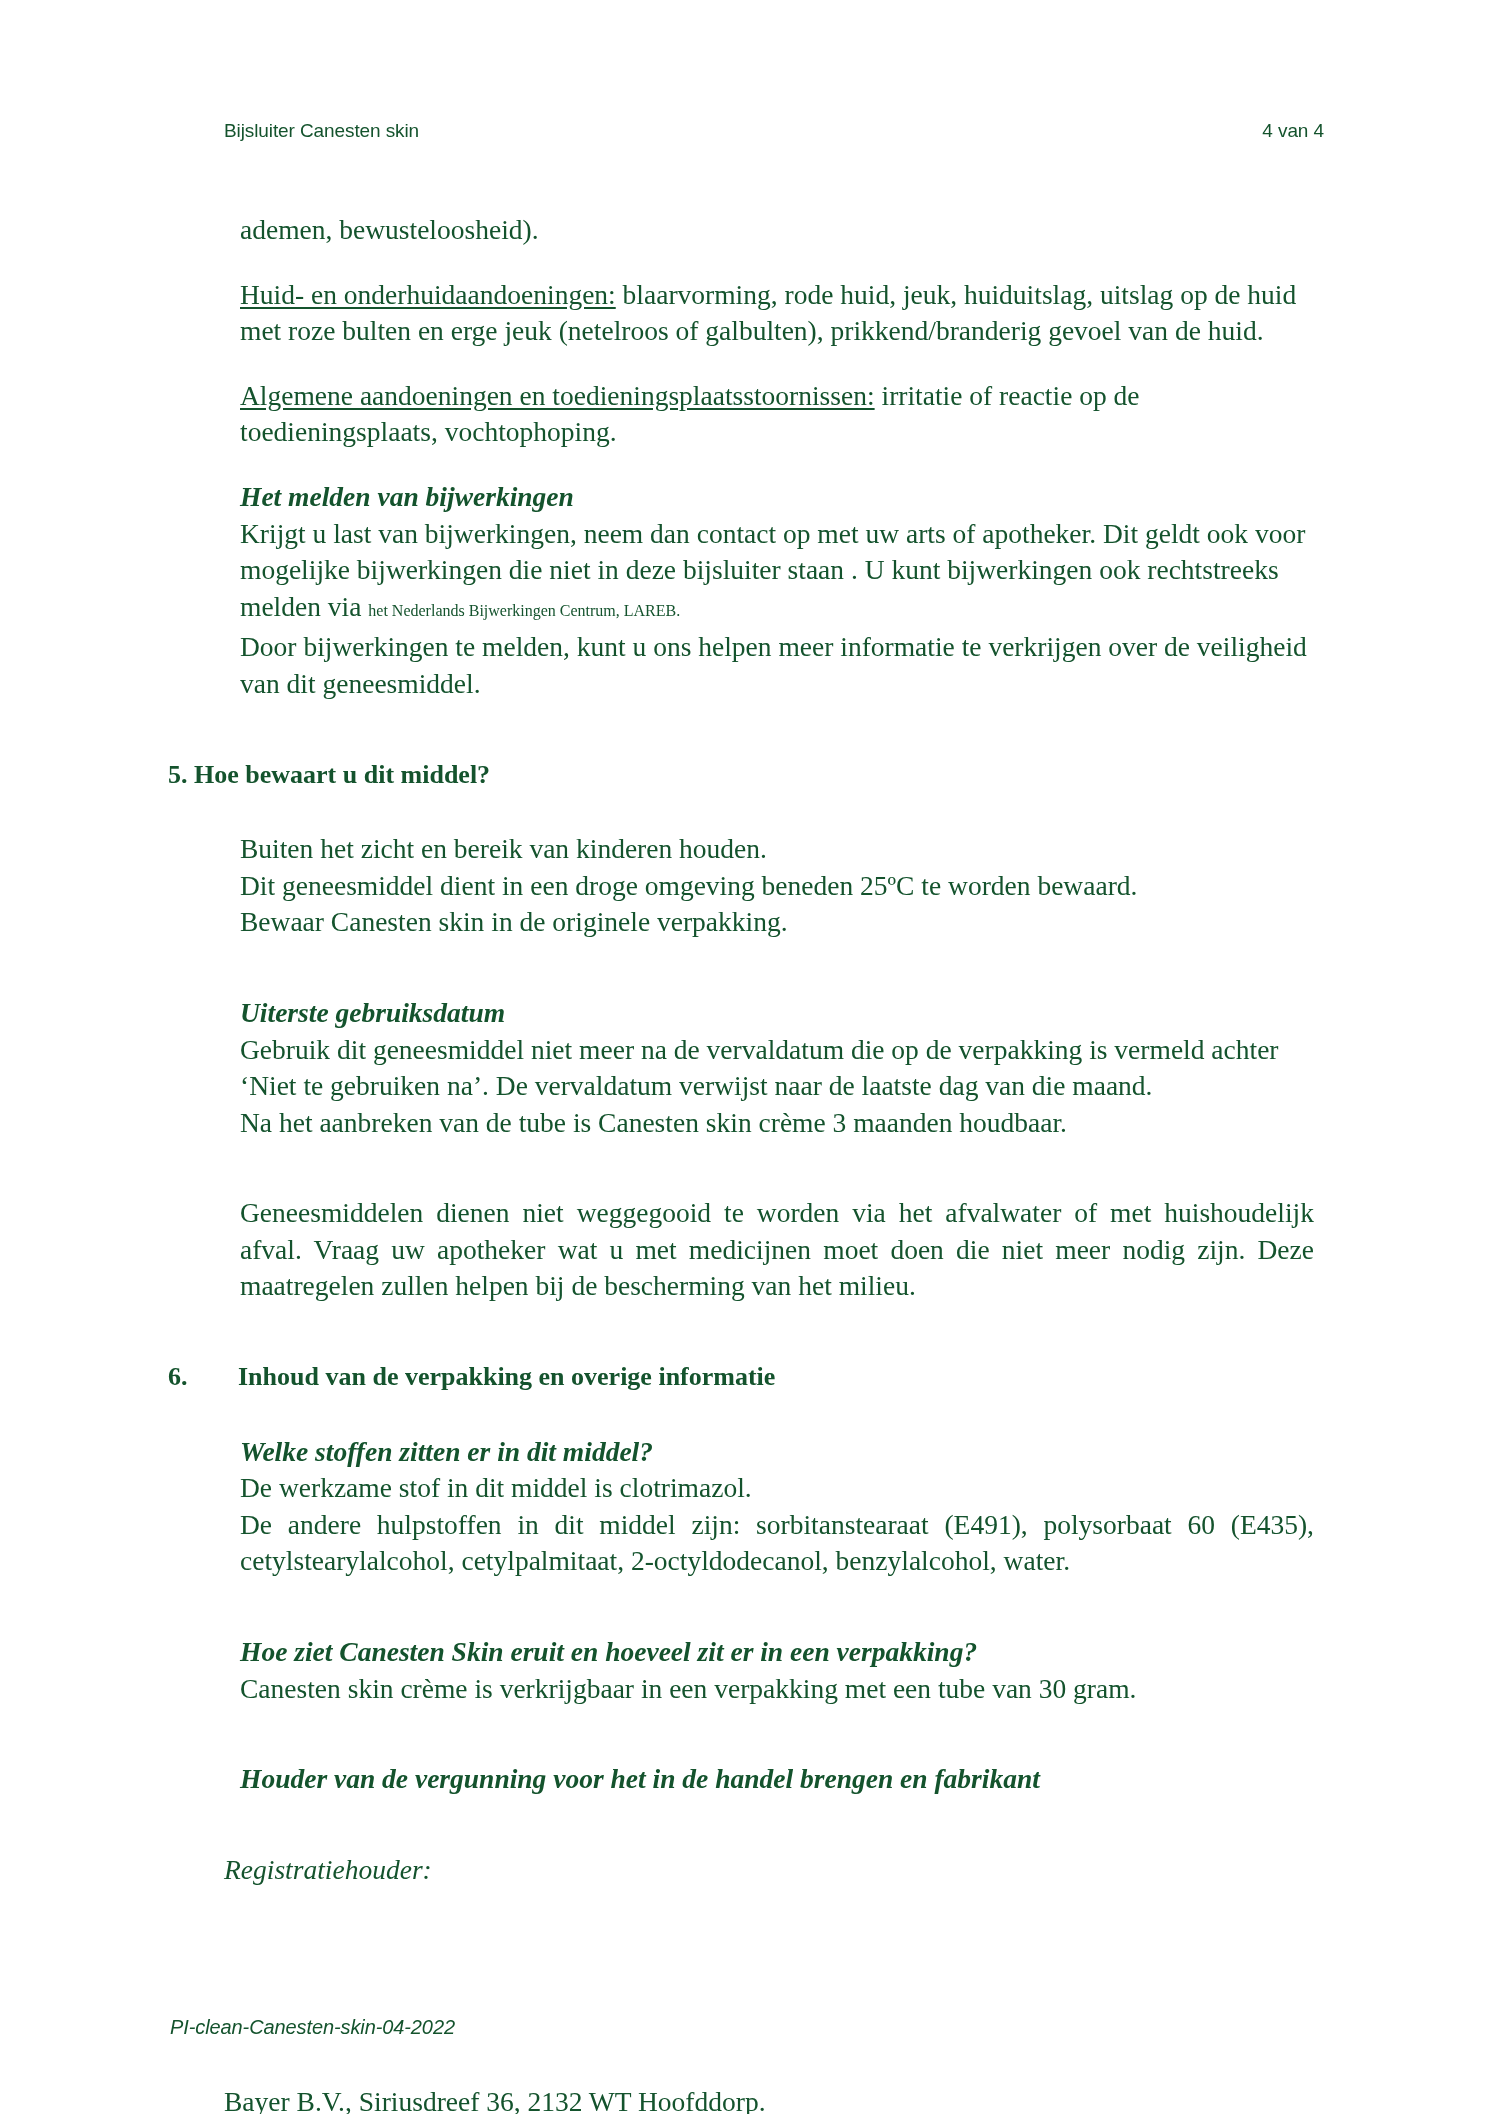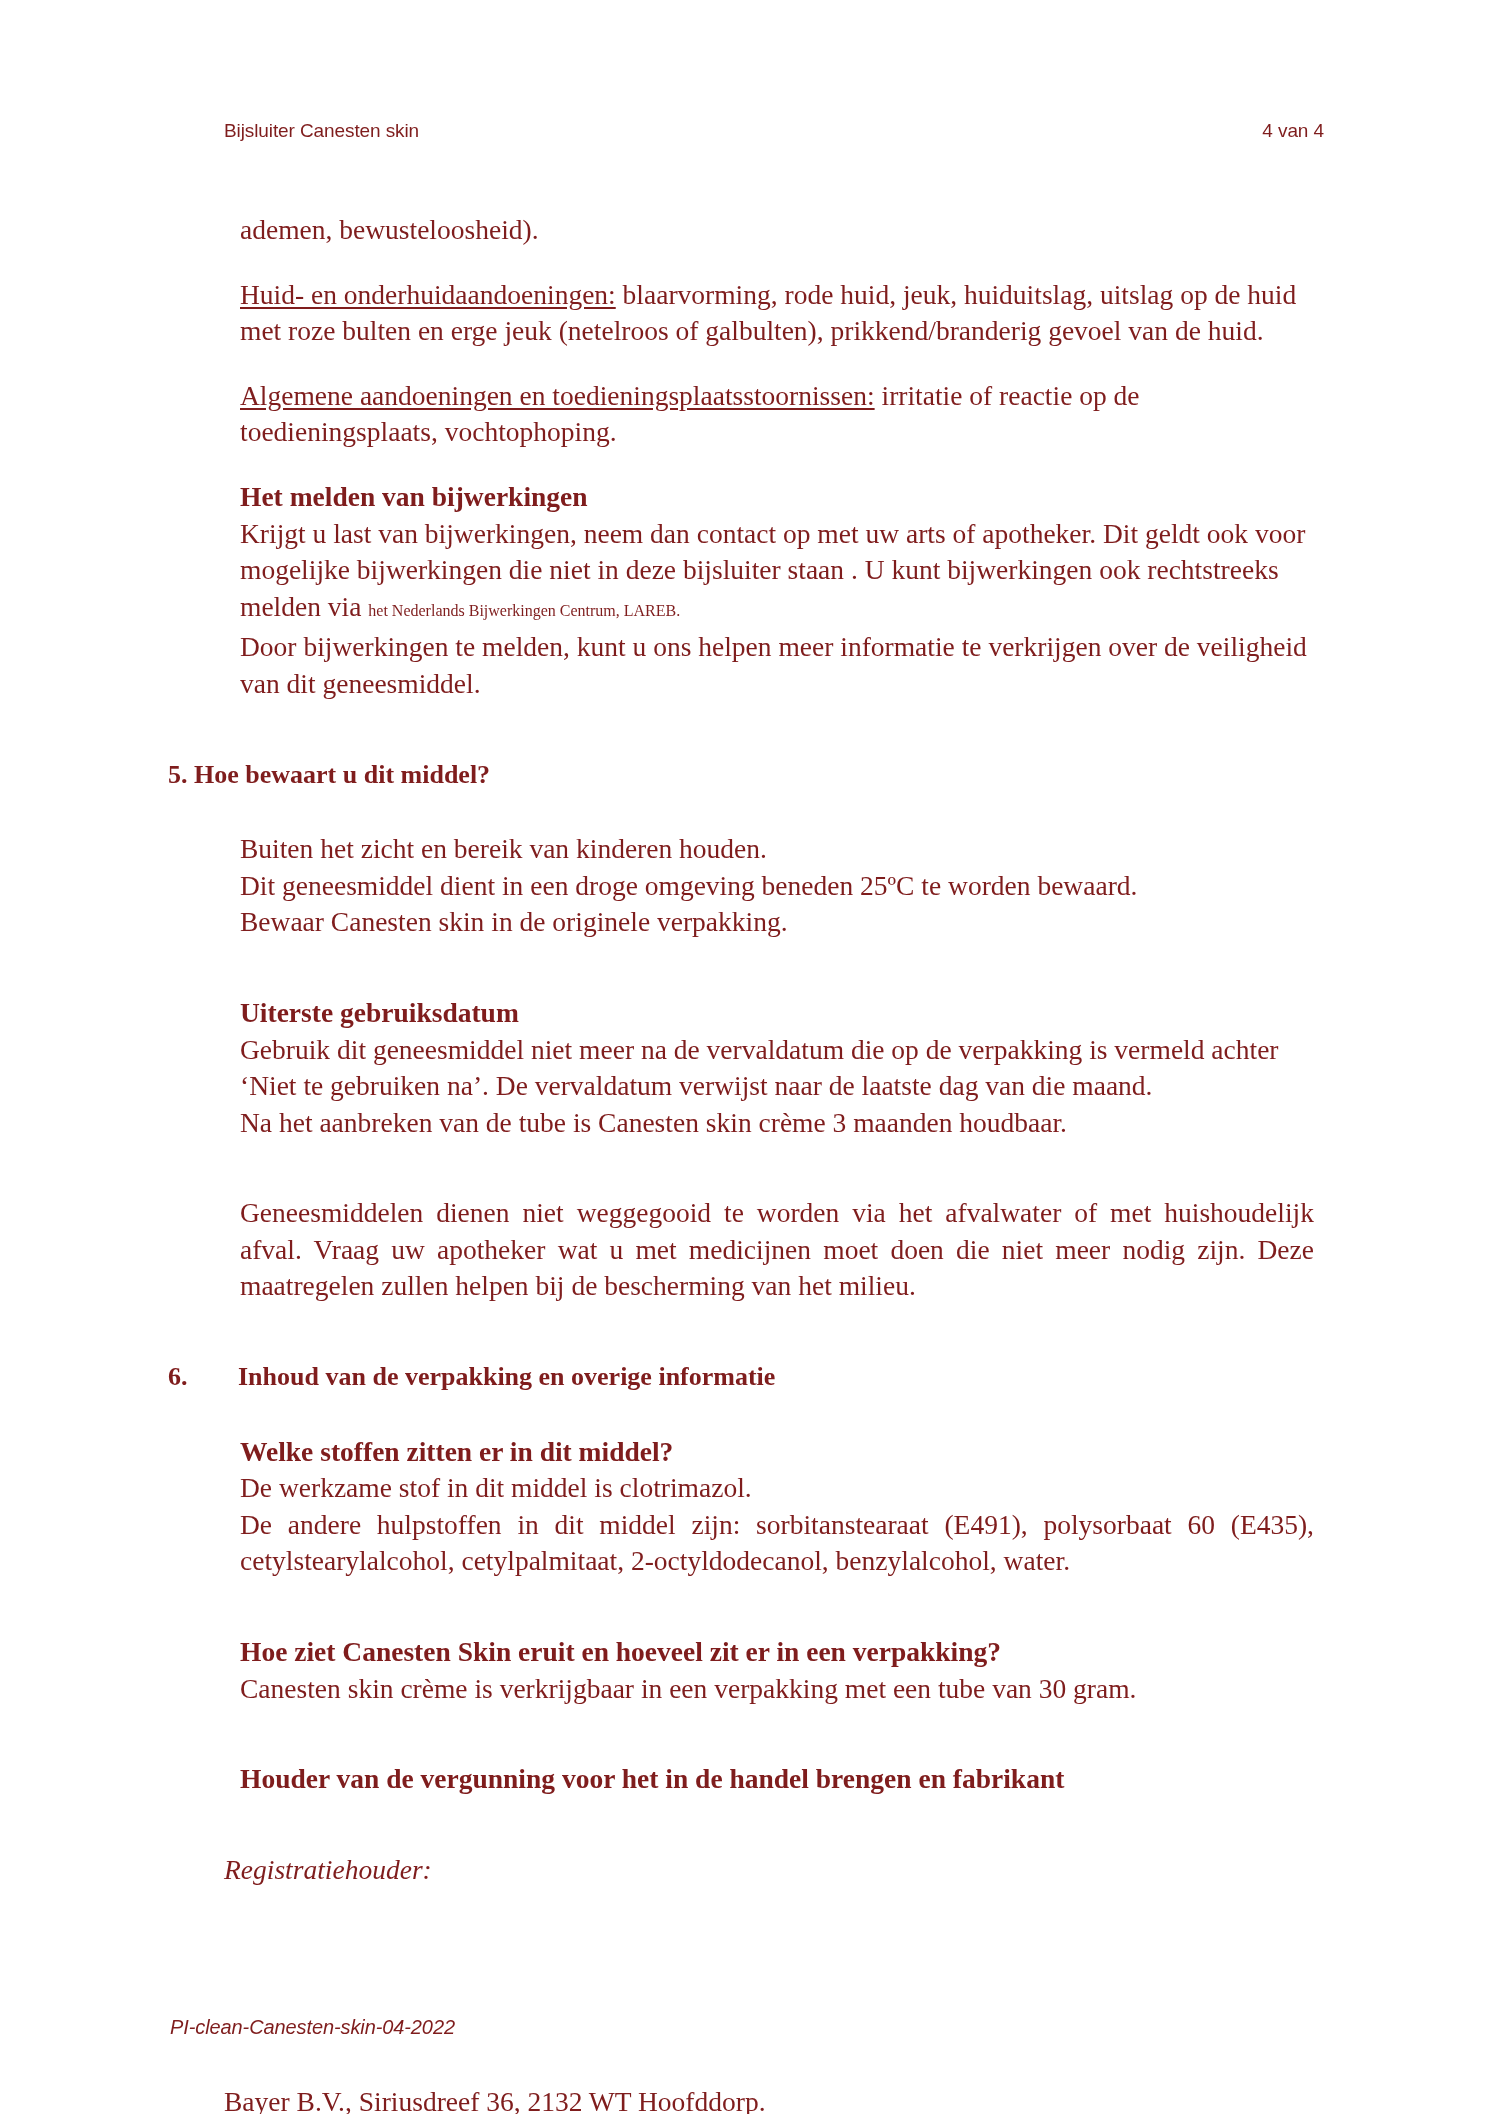--- a/index.html
+++ b/index.html
@@ -8,21 +8,21 @@
     background: #ffffff;
   }
   .page {
     position: relative;
     width: 1494px;
     height: 2114px;
     background: #ffffff;
     box-sizing: border-box;
     overflow: hidden;
     font-family: "Liberation Serif", "DejaVu Serif", serif;
-    color: #7f1d1d;
+    color: #14532d;
   }
 
   
   .running-header {
     position: absolute;
     top: 120px;
     left: 224px;
     right: 170px;
     display: flex;
     justify-content: space-between;
@@ -52,20 +52,21 @@
     text-align: justify;
     text-justify: inter-word;
   }
 
   .u {
     text-decoration: underline;
     text-underline-offset: 3px;
   }
   .b {
     font-weight: bold;
+    font-style: italic;
   }
   .small {
     font-size: 16px;
   }
 
   
   .sec-heading {
     margin: 0 0 0 -56px;
     font-weight: bold;
     font-size: 26px;

